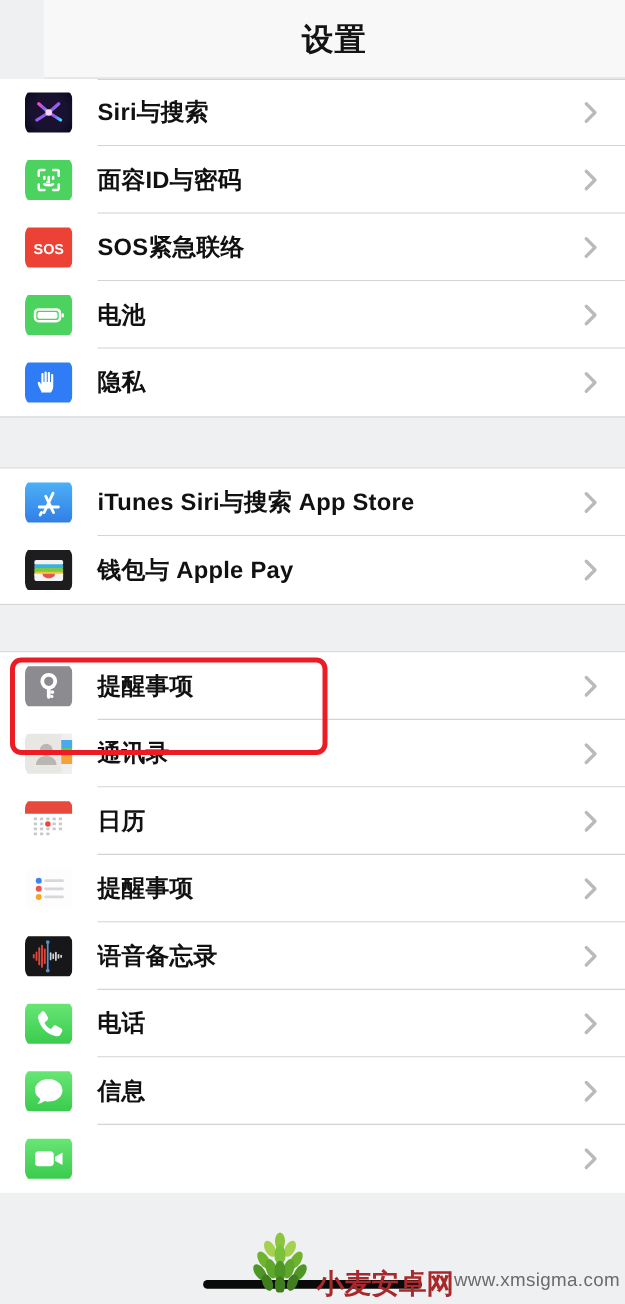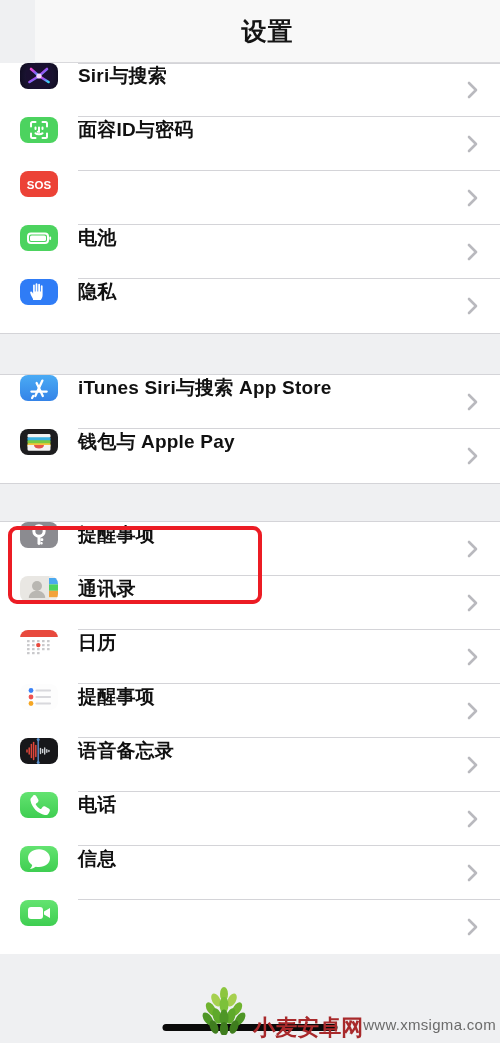--- a/index.html
+++ b/index.html
@@ -28,33 +28,33 @@
     background:#eff0f2;
     overflow:hidden;
     position:relative;
   }
   .group{ background:#ffffff; }
   .gap{ background:#eff0f2; border-top:1px solid #d4d4d8; border-bottom:1px solid #d4d4d8; }
 
   .row{
     height:54px;
     background:#fff;
-    display:flex;align-items:flex-start;
+    display:flex;align-items:center;
     position:relative;
     padding-left:20px;
   }
   .row::after{
     content:"";
     position:absolute;left:78px;right:0;bottom:0;
     height:1px;background:#d4d4d8;
   }
   .row.last::after{ display:none; }
 
   .icon{
-    width:38px;height:26px;border-radius:8px;
+    width:38px;height:32px;border-radius:1px;
     flex:0 0 38px;
     position:relative;overflow:hidden;
     display:flex;align-items:center;justify-content:center;
   }
   .icon svg{ display:block; }
 
   .label{
     margin-left:20px;
     font-size:19px;
     font-weight:bold;
@@ -177,20 +177,21 @@
       </span>
     </div>
 
     <div class="row">
       <span class="icon">
         <svg width="38" height="38" viewBox="0 0 38 38">
           <rect width="38" height="38" rx="9" fill="#ec4236"></rect>
           <text x="19" y="24" text-anchor="middle" font-family="Liberation Sans, sans-serif" font-size="11.5" font-weight="bold" fill="#ffffff">SOS</text>
         </svg>
       </span>
+      <span class="label">SOS紧急联络</span>
       <span class="chev">
         <svg viewBox="0 0 11 18">
             <polyline points="2,2 9,9 2,16" fill="none" stroke="#b9b9be" stroke-width="2.6" stroke-linecap="round" stroke-linejoin="round"></polyline>
           </svg>
       </span>
     </div>
 
     <div class="row">
       <span class="icon">
         <svg width="38" height="38" viewBox="0 0 38 38">

